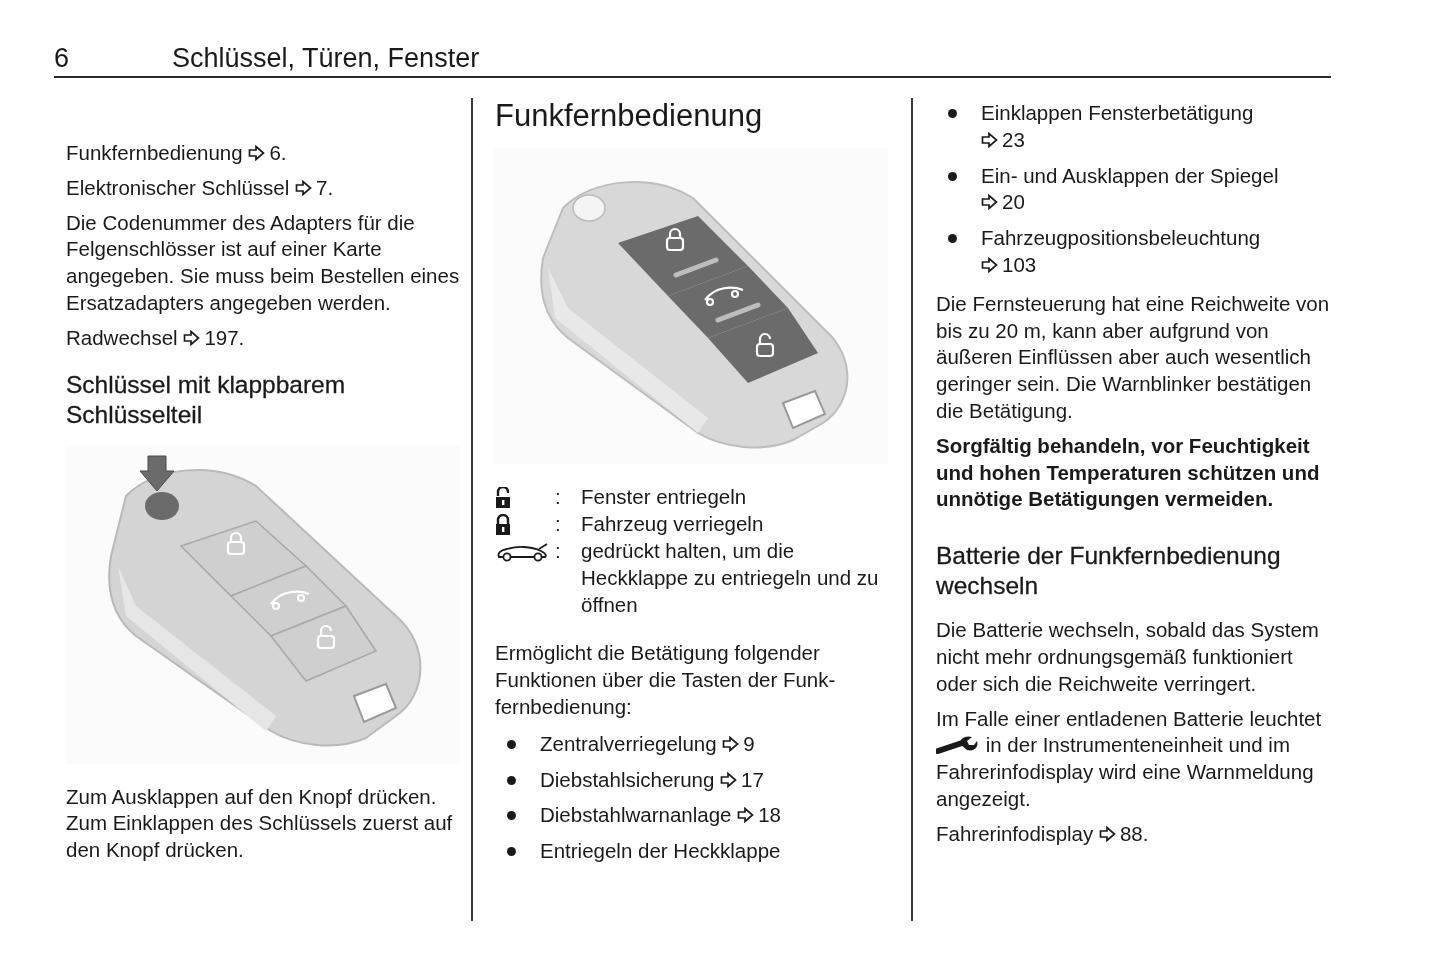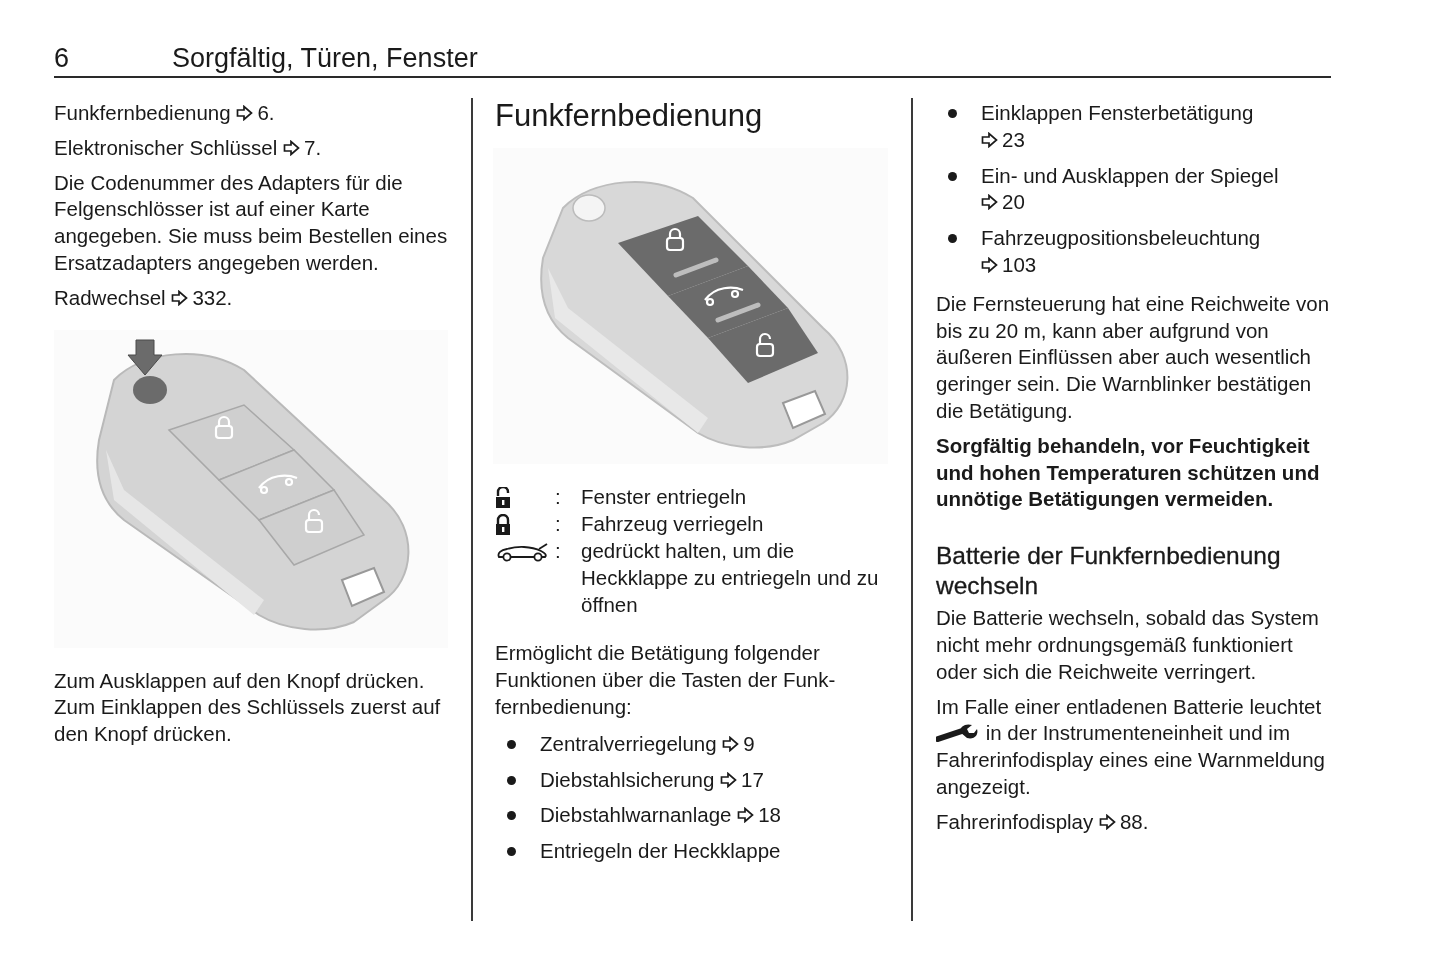--- a/index.html
+++ b/index.html
@@ -21,54 +21,55 @@
   ul.bul li .dot{position:absolute;left:12px;top:9px;width:9px;height:9px;border-radius:50%;background:#1a1a1a;}
   .legend-row{display:flex;align-items:flex-start;}
   .legend-icon{width:60px;height:27px;display:flex;align-items:center;}
   .legend-colon{width:26px;}
   .legend-text{flex:1;}
 </style>
 </head>
 <body>
 
 <div class="abs hdr-num">6</div>
-<div class="abs hdr-title">Sorgfältig, Türen, Fenster</div>
+<div class="abs hdr-title">Schlüssel, Türen, Fenster</div>
 <div class="abs hdr-rule"></div>
 
 <div class="abs vdiv" style="left:471px;"></div>
 <div class="abs vdiv" style="left:911px;"></div>
 
 <svg width="0" height="0" style="position:absolute">
   <defs>
     <symbol id="xarrow" viewBox="0 0 17 16">
       <path d="M1.5 5 L8 5 L8 1.5 L15.5 8 L8 14.5 L8 11 L1.5 11 Z" fill="none" stroke="#1a1a1a" stroke-width="1.7" stroke-linejoin="miter"></path>
     </symbol>
   </defs>
 </svg>
 
-<div class="col" style="left:54px;width:400px;">
+<div class="col" style="left:66px;width:400px;margin-top:40px;">
   <p>
     <span>Funkfernbedienung</span>
     <svg class="xref-arrow">
         <use href="#xarrow"></use>
       </svg><span>6.</span>
   </p>
   <p>
     <span>Elektronischer Schlüssel</span>
     <svg class="xref-arrow">
         <use href="#xarrow"></use>
       </svg><span>7.</span>
   </p>
   <p>Die Codenummer des Adapters für die Felgenschlösser ist auf einer Karte angegeben. Sie muss beim Bestellen eines Ersatzadapters ange­geben werden.</p>
   <p style="margin-bottom:18px;">
     <span>Radwechsel</span>
     <svg class="xref-arrow">
         <use href="#xarrow"></use>
-      </svg><span>332.</span>
-  </p>
+      </svg><span>197.</span>
+  </p>
+  <div class="h2b" style="width:340px;margin-bottom:16px;">Schlüssel mit klappbarem Schlüsselteil</div>
 
   <div class="fig" style="width:394px;height:318px;margin-bottom:20px;">
     <svg width="394" height="318" viewBox="0 0 394 318">
 
       <path d="M60 50 C90 20,150 15,190 40 L330 170 C365 200,360 250,330 270 L300 292 C270 305,230 300,205 285 L70 190 C45 170,40 140,45 110 Z" fill="#d4d4d4" stroke="#b9b9b9" stroke-width="2"></path>
       <path d="M52 120 L60 170 L200 285 L210 270 L70 160 Z" fill="#e6e6e6"></path>
 
       <path d="M115 100 L190 75 L240 120 L165 150 Z" fill="#cfcfcf" stroke="#a8a8a8" stroke-width="1.5"></path>
       <path d="M165 150 L240 120 L280 160 L205 190 Z" fill="#cfcfcf" stroke="#a8a8a8" stroke-width="1.5"></path>
       <path d="M205 190 L280 160 L310 205 L240 235 Z" fill="#cfcfcf" stroke="#a8a8a8" stroke-width="1.5"></path>
@@ -207,29 +208,29 @@
     <li style="margin-bottom:12px;">
       <span class="dot"></span>
       <span>Fahrzeugpositionsbeleuchtung</span><br>
       <svg class="xref-arrow">
           <use href="#xarrow"></use>
         </svg><span>103</span>
     </li>
   </ul>
   <p>Die Fernsteuerung hat eine Reich­weite von bis zu 20 m, kann aber aufgrund von äußeren Einflüssen aber auch wesentlich geringer sein. Die Warnblinker bestätigen die Betä­tigung.</p>
   <p style="margin-bottom:28px;font-weight:bold;">Sorgfältig behandeln, vor Feuchtig­keit und hohen Temperaturen schüt­zen und unnötige Betätigungen vermeiden.</p>
-  <div class="h2b" style="margin-bottom:4px;width:390px;">Batterie der Funkfernbedienung wechseln</div>
+  <div class="h2b" style="margin-bottom:16px;width:390px;">Batterie der Funkfernbedienung wechseln</div>
   <p>Die Batterie wechseln, sobald das System nicht mehr ordnungsgemäß funktioniert oder sich die Reichweite verringert.</p>
   <p>
     <span>Im Falle einer entladenen Batterie leuchtet</span>
     <svg width="44" height="20" viewBox="0 0 44 20" style="vertical-align:-3px;">
       <path d="M2 16 L26 8" stroke="#1a1a1a" stroke-width="6" stroke-linecap="round"></path>
       <path d="M24 9 C24 3,30 0,36 2 L31 6 L33 10 L38 10 L41 6 C43 12,38 17,31 15 Z" fill="#1a1a1a"></path>
     </svg>
-    <span>in der Instrumentenein­heit und im Fahrerinfodisplay eines eine Warnmeldung angezeigt.</span>
+    <span>in der Instrumentenein­heit und im Fahrerinfodisplay wird eine Warnmeldung angezeigt.</span>
   </p>
   <p>
     <span>Fahrerinfodisplay</span>
     <svg class="xref-arrow">
         <use href="#xarrow"></use>
       </svg><span>88.</span>
   </p>
 </div>
 
 </body></html>

